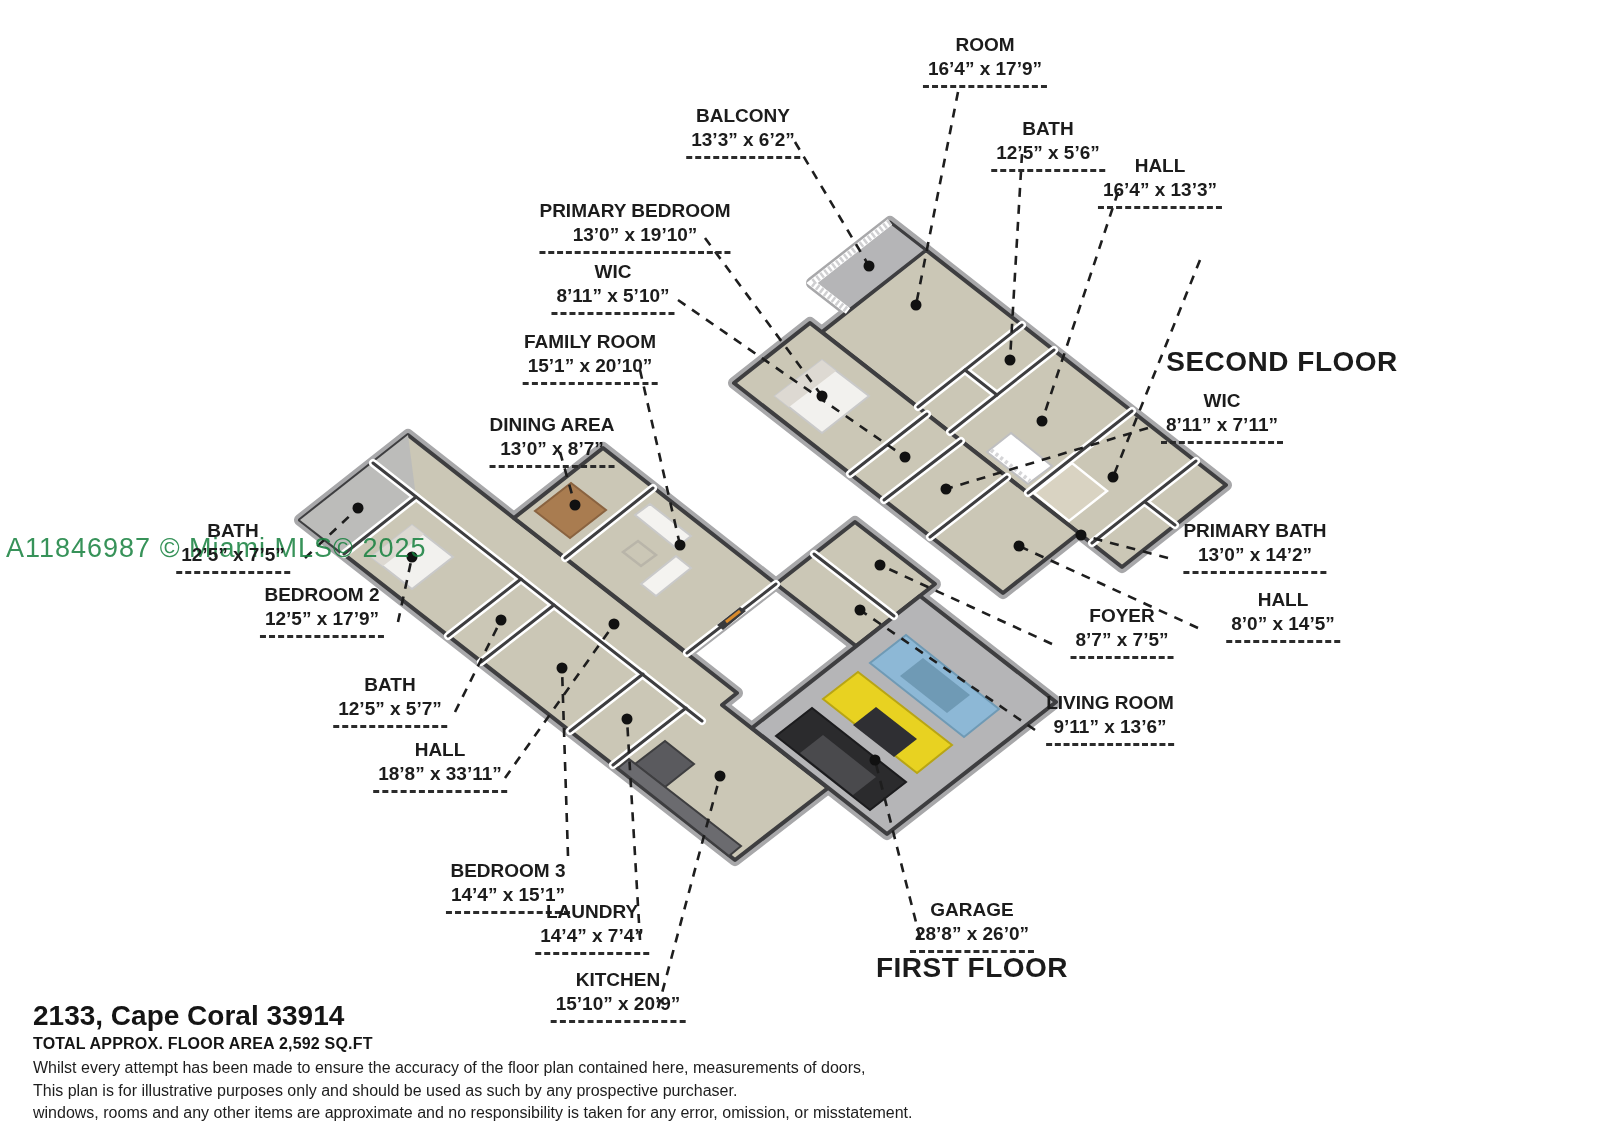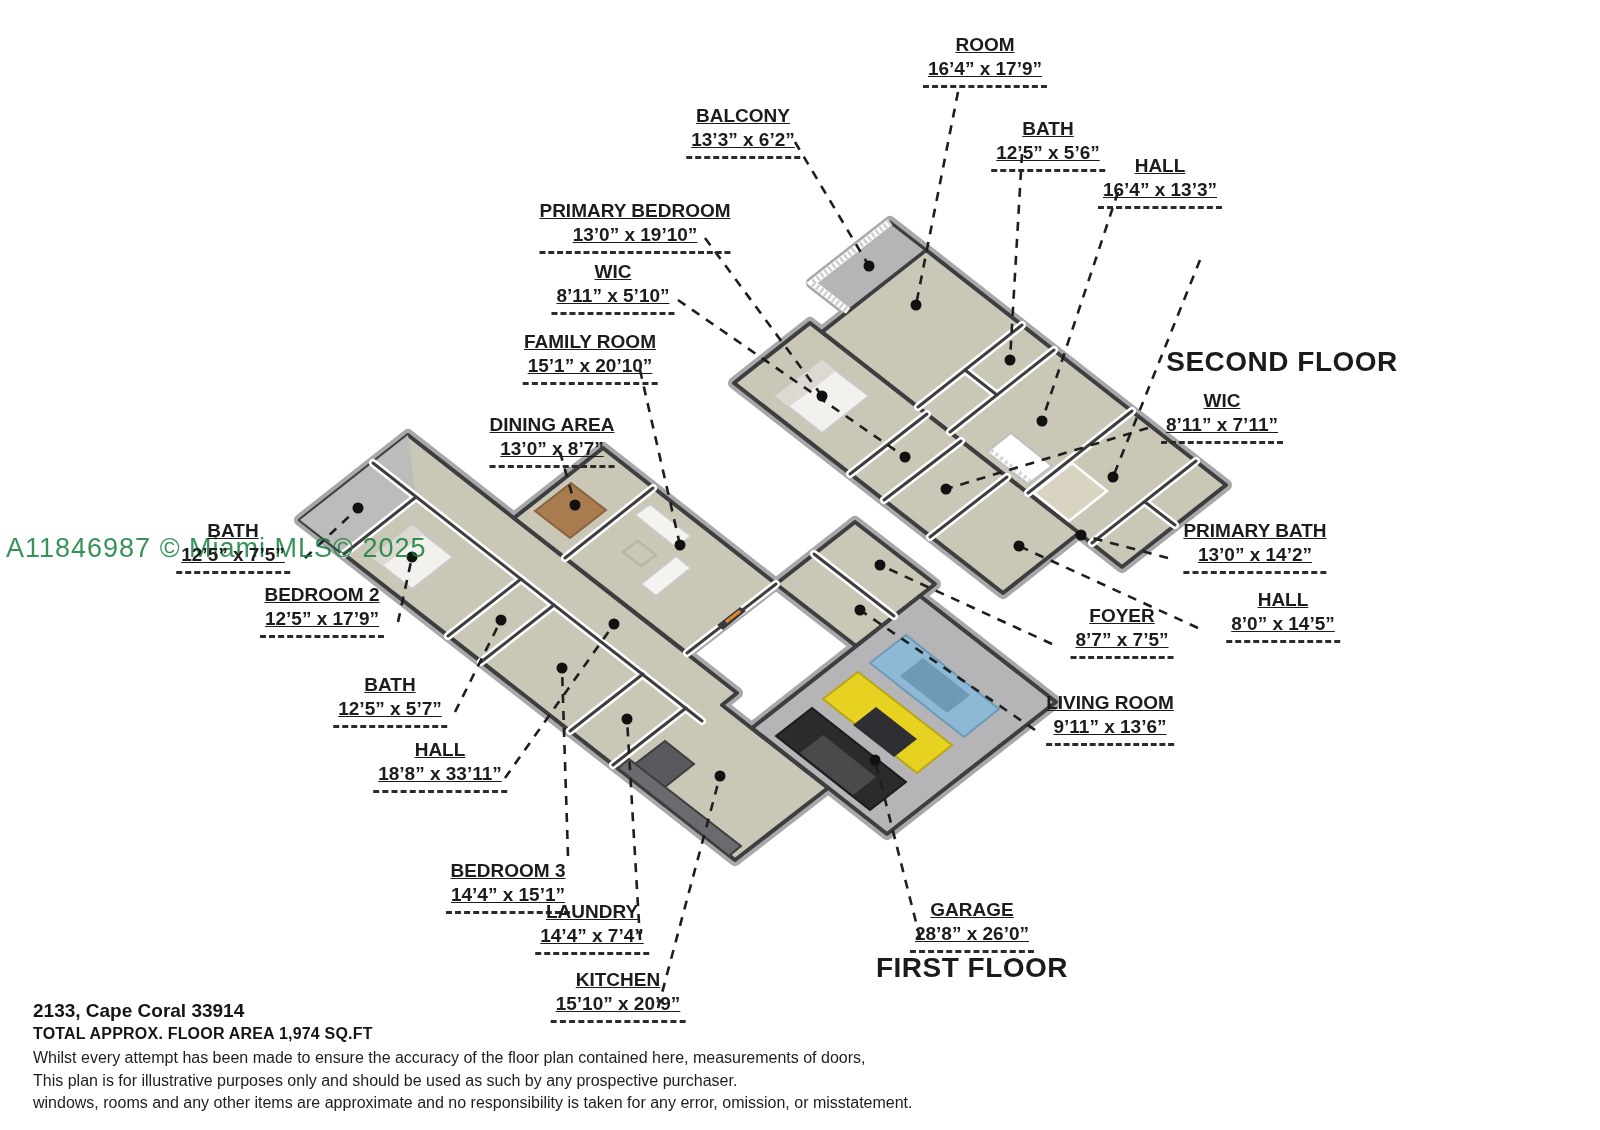--- a/index.html
+++ b/index.html
@@ -1,27 +1,27 @@
 <!DOCTYPE html>
 <html><head>
 <meta charset="utf-8">
 <style>
   html,body{margin:0;padding:0;background:#ffffff;}
   #canvas{position:relative;width:1600px;height:1130px;background:#fff;overflow:hidden;
           font-family:"Liberation Sans", sans-serif;}
   #plan-svg{position:absolute;left:0;top:0;}
   .lbl{position:absolute;transform:translateX(-50%);text-align:center;color:#1c1c1c;
-       font-size:19px;font-weight:bold;line-height:1.28;white-space:nowrap;z-index:5;text-decoration:underline;}
+       font-size:19px;font-weight:bold;line-height:1.28;white-space:nowrap;z-index:5;}
   .ldims{border-bottom:3px dashed #2b2b2b;padding:0 5px 3px 5px;}
   .floor-title{position:absolute;transform:translateX(-50%);font-size:28px;font-weight:bold;
        color:#1b1b1b;white-space:nowrap;letter-spacing:.5px;z-index:5;}
   .watermark{position:absolute;left:6px;top:533px;font-size:27px;color:#15803d;opacity:.85;
        letter-spacing:1px;z-index:4;white-space:nowrap;}
   .footer{position:absolute;left:33px;top:1000px;z-index:5;color:#151515;}
-  .addr{font-size:19px;font-weight:bold;margin-bottom:3px;}
+  .addr{font-size:28px;font-weight:bold;margin-bottom:3px;}
   .area{font-size:16px;font-weight:bold;margin-bottom:4px;letter-spacing:.2px;}
   .disc{font-size:16px;line-height:1.42;color:#1d1d1d;}
 </style>
 </head>
 <body>
 
 <div id="canvas">
 
   <svg id="plan-svg" width="1600" height="1130" viewBox="0 0 1600 1130">
 
@@ -282,19 +282,19 @@
   <div class="lbl" style="left:972px;top:898px;">
     <div>GARAGE</div>
     <div class="ldims">28’8” x 26’0”</div>
   </div>
 
   <div class="floor-title" style="left:1282px;top:346px;">SECOND FLOOR</div>
   <div class="floor-title" style="left:972px;top:952px;">FIRST FLOOR</div>
 
   <div class="footer">
     <div class="addr">2133, Cape Coral 33914</div>
-    <div class="area">TOTAL APPROX. FLOOR AREA 1,974 SQ.FT</div>
+    <div class="area">TOTAL APPROX. FLOOR AREA 2,592 SQ.FT</div>
     <div class="disc">Whilst every attempt has been made to ensure the accuracy of the floor plan contained here, measurements of doors,</div>
     <div class="disc">This plan is for illustrative purposes only and should be used as such by any prospective purchaser.</div>
     <div class="disc">windows, rooms and any other items are approximate and no responsibility is taken for any error, omission, or misstatement.</div>
   </div>
 
 </div>
 
 </body></html>

